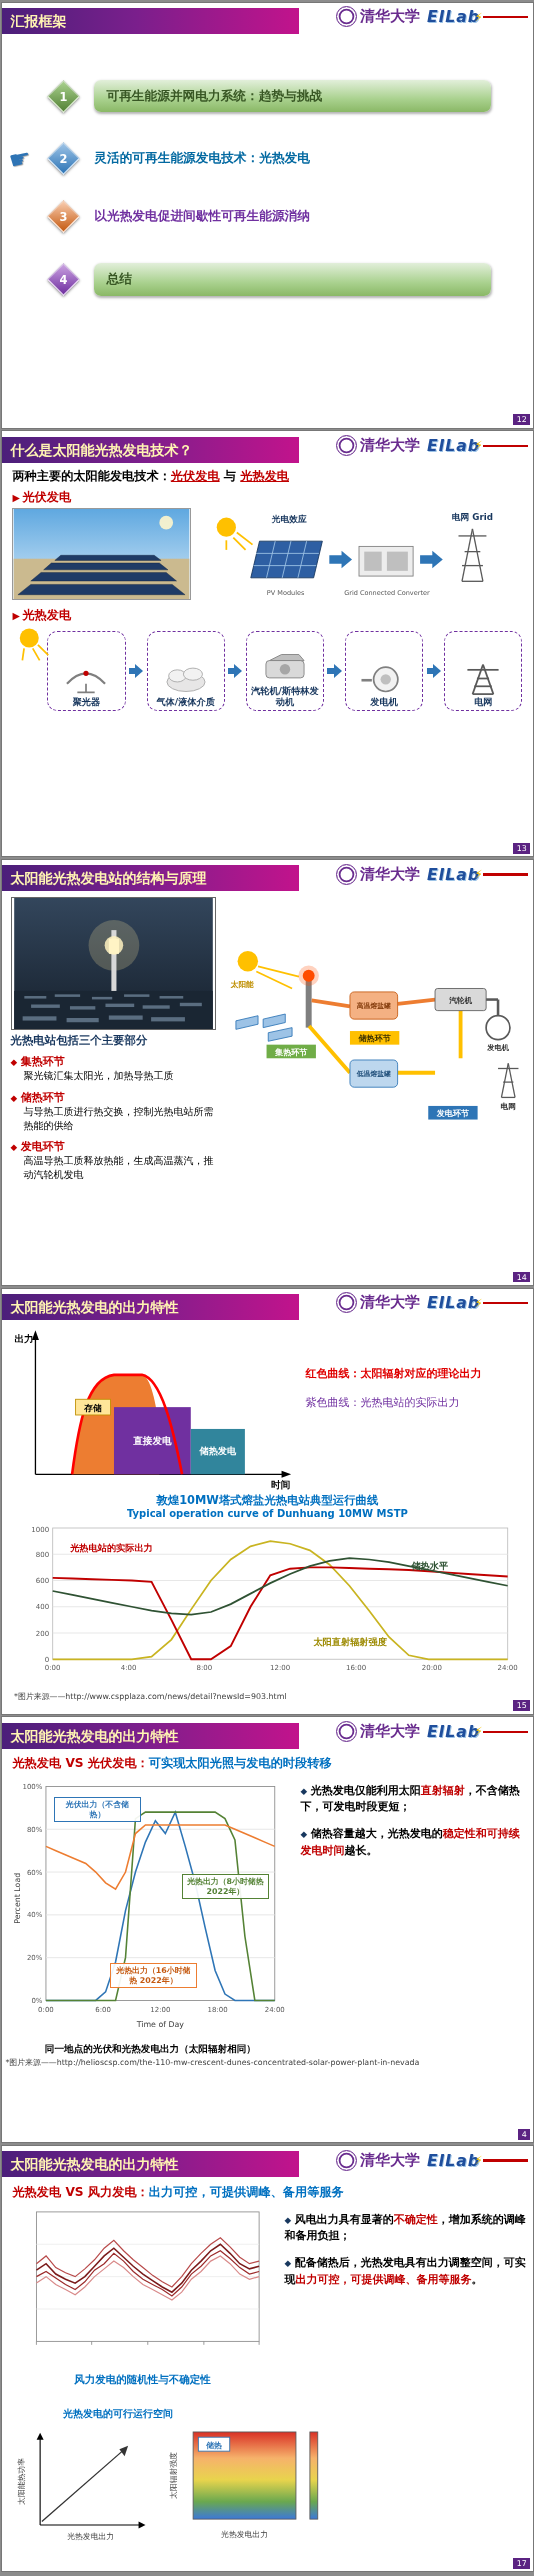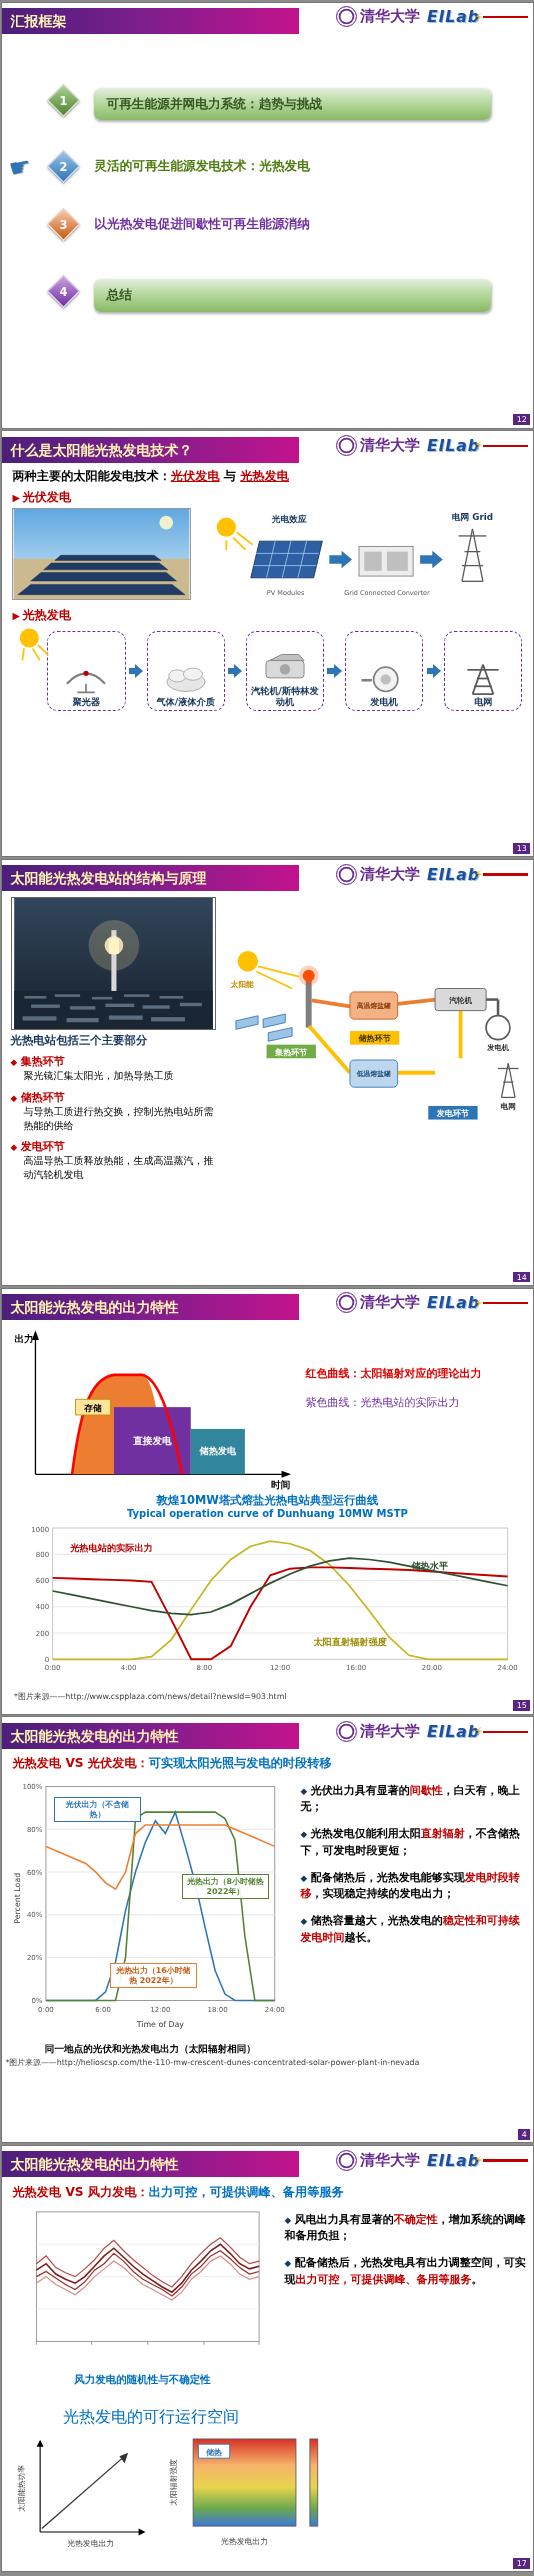--- a/index.html
+++ b/index.html
@@ -30,23 +30,23 @@
   .frame-row { position: relative; display: flex; align-items: center; gap: 14px; }
   .diamond { width: 23px; height: 23px; transform: rotate(45deg); display: inline-flex; align-items: center; justify-content: center;
              flex: none; margin: 0 5.2px; border: 1.7px solid rgba(255,255,255,.65); box-shadow: 0.9px 0.9px 2.6px rgba(0,0,0,.45); }
   .diamond i { transform: rotate(-45deg); font-style: normal; color: #fff; font-weight: bold; font-size: 11.4px; }
   .d-green  { background: linear-gradient(135deg, #A9D18E, #538135); }
   .d-blue   { background: linear-gradient(135deg, #9DC3E6, #2E75B6); }
   .d-orange { background: linear-gradient(135deg, #F8CBAD, #C55A11); }
   .d-purple { background: linear-gradient(135deg, #C9A0E0, #7030A0); }
   .bar-green { flex: 1; background: linear-gradient(180deg, #E2EFDA, #A9D18E 60%, #8AB866);
                border-radius: 7px; padding: 7.9px 12.2px; color: #385724; font-weight: bold; font-size: 12.7px;
-               box-shadow: 0.9px 1.7px 2.6px rgba(0,0,0,.3); margin-top: 8px; }
+               box-shadow: 0.9px 1.7px 2.6px rgba(0,0,0,.3); }
   .bar-center { }
-  .txt-blue   { color: #4d7c0f; font-weight: bold; font-size: 12.7px; }
+  .txt-blue   { color: #0369a1; font-weight: bold; font-size: 12.7px; }
   .txt-purple { color: #7030A0; font-weight: bold; font-size: 12.7px; }
   .hand { position: absolute; left: -38px; top: 50%; transform: translateY(-50%) rotate(-12deg);
           color: #2E74B5; font-size: 24.5px; text-shadow: 0.9px 0.9px 0.9px rgba(0,0,0,.35); }
 
   
   .content2 { position: absolute; top: 37px; left: 10.5px; right: 10.5px; }
   .intro-line { font-size: 12.2px; font-weight: bold; color: #000; margin-bottom: 3.5px; }
   .intro-line .red-seg { text-decoration: underline; }
   .sec-head { color: #C00000; font-weight: bold; font-size: 12.2px; margin: 2.6px 0; }
   .sec-head::before { content: "▶"; font-size: 9.6px; margin-right: 2.6px; color: #C00000; }
@@ -105,21 +105,21 @@
   .callout { position: absolute; background: rgba(255,255,255,.92); border: 1.3px solid; font-size: 7.9px; font-weight: bold;
              padding: 1.7px 3.5px; line-height: 1.25; max-width: 87px; text-align: center; }
   .callout.pv  { left: 45px;  top: 21px;  color: #2E75B6; border-color: #2E75B6; }
   .callout.c8  { left: 173px; top: 98px; color: #548235; border-color: #548235; }
   .callout.c16 { left: 101px; top: 187px; color: #C55A11; border-color: #ED7D31; }
   .s5-caption { text-align: center; font-size: 9.6px; font-weight: bold; margin-top: 1.7px; width: 283px; }
   .wind-col { width: 267px; flex: none; }
   .wind-chart { width: 262px; height: 164px; }
   .wind-caption { text-align: center; color: #0070C0; font-weight: bold; font-size: 10.5px; margin-top: 1.7px; }
   .feasible { margin: 5.2px 0 0 12.2px; }
-  .feasible-caption { color: #0070C0; font-weight: normal; font-size: 16px; margin-left: 49px; margin-top: 20px; }
+  .feasible-caption { color: #0070C0; font-weight: bold; font-size: 10px; margin-left: 49px; margin-top: 20px; }
   .feasible-row { display: flex; align-items: flex-end; gap: 14px; margin-top: 3.5px; }
   .chartA { width: 135px; height: 118px; }
   .chartB { width: 184px; height: 122px; }
 </style>
 </head>
 <body>
 
 <div class="deck">
 
   <section class="slide">
@@ -581,23 +581,21 @@
           <polyline fill="none" stroke-width="1.8" stroke="#2E75B6" points="42.0,257.0 53.4,257.0 64.8,257.0 76.2,257.0 87.6,257.0 99.0,257.0 110.3,247.2 121.7,212.9 133.1,154.1 144.5,110.0 155.9,75.7 167.3,51.2 178.7,65.9 190.1,41.4 201.5,80.6 212.9,122.3 224.3,173.7 235.7,222.7 247.0,249.7 258.4,257.0 269.8,257.0 281.2,257.0 292.6,257.0 304.0,257.0"></polyline>
           <polyline fill="none" stroke-width="1.8" stroke="#548235" points="42.0,257.0 53.4,257.0 64.8,257.0 76.2,257.0 87.6,257.0 99.0,257.0 110.3,257.0 121.7,257.0 133.1,208.0 144.5,48.8 155.9,41.4 167.3,41.4 178.7,41.4 190.1,41.4 201.5,41.4 212.9,41.4 224.3,41.4 235.7,41.4 247.0,48.8 258.4,73.3 269.8,183.5 281.2,257.0 292.6,257.0 304.0,257.0"></polyline>
           <polyline fill="none" stroke-width="1.8" stroke="#ED7D31" points="42.0,80.6 53.4,85.5 64.8,90.4 76.2,95.3 87.6,100.2 99.0,110.0 110.3,122.3 121.7,129.6 133.1,110.0 144.5,65.9 155.9,56.1 167.3,56.1 178.7,56.1 190.1,56.1 201.5,56.1 212.9,56.1 224.3,56.1 235.7,56.1 247.0,56.1 258.4,61.0 269.8,65.9 281.2,70.8 292.6,75.7 304.0,80.6"></polyline>
         </svg>
         <div class="callout pv">光伏出力（不含储热）</div>
         <div class="callout c8">光热出力（8小时储热 2022年）</div>
         <div class="callout c16">光热出力（16小时储热 2022年）</div>
         <div class="s5-caption">同一地点的光伏和光热发电出力（太阳辐射相同）</div>
       </div>
       <div class="bullets">
-        <div class="bullet"><span class="mark">◆</span><span>光伏出力具有显著的</span><span class="red-seg">间歇性</span><span>，白天有，晚上无；</span></div>
         <div class="bullet"><span class="mark">◆</span><span>光热发电仅能利用太阳</span><span class="red-seg">直射辐射</span><span>，不含储热下，可发电时段更短；</span></div>
-        <div class="bullet"><span class="mark">◆</span><span>配备储热后，光热发电能够实现</span><span class="red-seg">发电时段转移</span><span>，实现稳定持续的发电出力；</span></div>
         <div class="bullet"><span class="mark">◆</span><span>储热容量越大，光热发电的</span><span class="red-seg">稳定性和可持续发电时间</span><span>越长。</span></div>
       </div>
     </div>
     <div class="footnote">*图片来源——http://helioscsp.com/the-110-mw-crescent-dunes-concentrated-solar-power-plant-in-nevada</div>
     <div class="page-num">4</div>
   </section>
 
   <section class="slide">
     <div class="hdr">
       <div class="hdr-bar">

